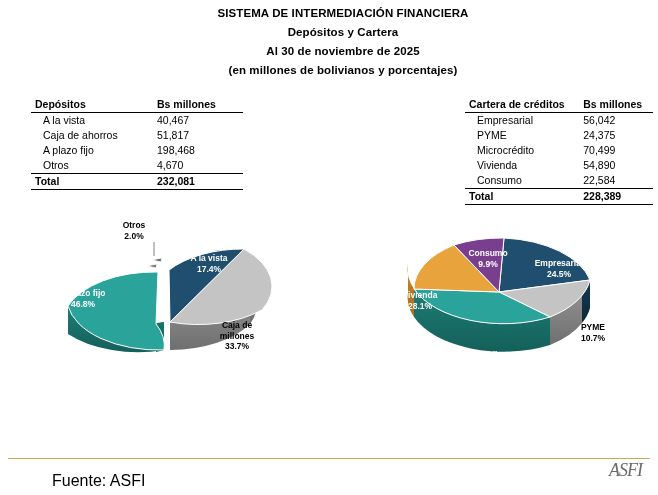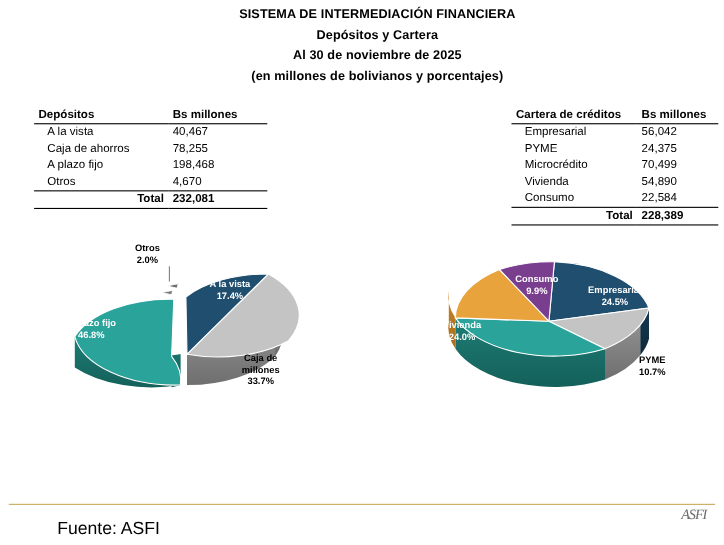--- a/index.html
+++ b/index.html
@@ -52,21 +52,21 @@
     padding-bottom: 2px;
   }
   .data-table th.lbl, .data-table td.lbl { text-align: left; margin-left: 32px; }
   .data-table th.val, .data-table td.val { text-align: left; }
   .data-table td.lbl { padding-left: 12px; }
   .data-table tr.total td {
     font-weight: bold;
     border-top: 1.2px solid #000;
     border-bottom: 1.2px solid #000;
   }
-  .data-table tr.total td.lbl { padding-left: 4px; text-align: right; }
+  .data-table tr.total td.lbl { padding-left: 4px; }
 
   
   .chart-area {
     position: absolute;
   }
   #chart-deposits { top: 210px; left: 6px;  width: 320px; height: 230px; }
   #chart-credit   { top: 210px; left: 336px; width: 320px; height: 230px; }
 
   .chart-area svg { display: block; }
 
@@ -95,21 +95,21 @@
     position: absolute;
     left: 32px;
     top: 472px;
     font-size: 16px;
     margin-left: 20px;
   }
   #logo-mark {
     position: absolute;
     right: 16px;
     top: 460px;
-    font-size: 13px;
+    font-size: 18px;
     font-family: "Liberation Serif", serif;
     color: #6b6b6b;
     letter-spacing: -1px;
     font-style: italic;
   }
 </style>
 </head>
 <body>
 
 <div id="title-block">
@@ -126,21 +126,21 @@
       <th class="val">Bs millones</th>
     </tr>
   </thead>
   <tbody>
     <tr>
       <td class="lbl">A la vista</td>
       <td class="val">40,467</td>
     </tr>
     <tr>
       <td class="lbl">Caja de ahorros</td>
-      <td class="val">78,255</td>
+      <td class="val">51,817</td>
     </tr>
     <tr>
       <td class="lbl">A plazo fijo</td>
       <td class="val">198,468</td>
     </tr>
     <tr>
       <td class="lbl">Otros</td>
       <td class="val">4,670</td>
     </tr>
     <tr class="total">
@@ -292,21 +292,21 @@
   <div class="slice-label lbl-black" style="left:228px; top:112px; width:58px;">
     <span>PYME</span><br>
     <span class="pct">10.7%</span>
   </div>
   <div class="slice-label lbl-white" style="left:98px; top:140px; width:92px;">
     <span>Microcrédito</span><br>
     <span class="pct">30.9%</span>
   </div>
   <div class="slice-label lbl-white" style="left:50px; top:80px; width:68px;">
     <span>Vivienda</span><br>
-    <span class="pct">24.0%</span>
+    <span class="pct">28.1%</span>
   </div>
   <div class="slice-label lbl-white" style="left:116px; top:38px; width:72px;">
     <span>Consumo</span><br>
     <span class="pct">9.9%</span>
   </div>
 </div>
 
 <div id="footer-rule"></div>
 <div id="source-text">Fuente: ASFI</div>
 <div id="logo-mark">ASFI</div>

